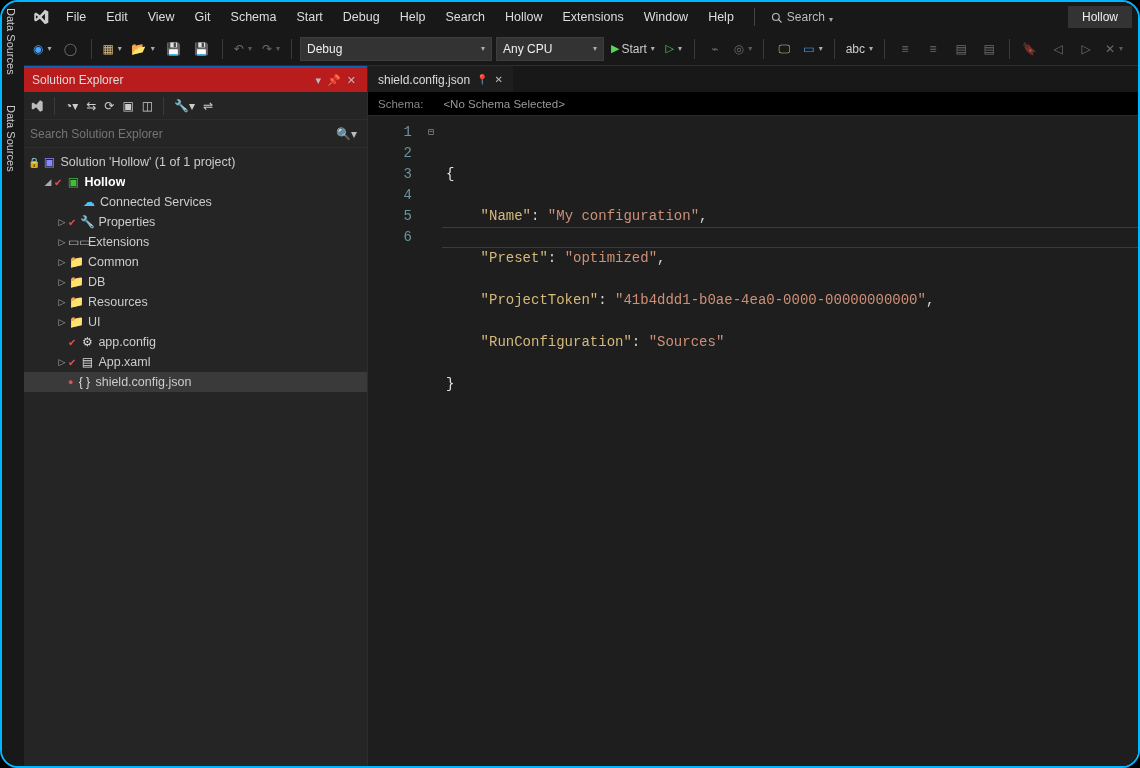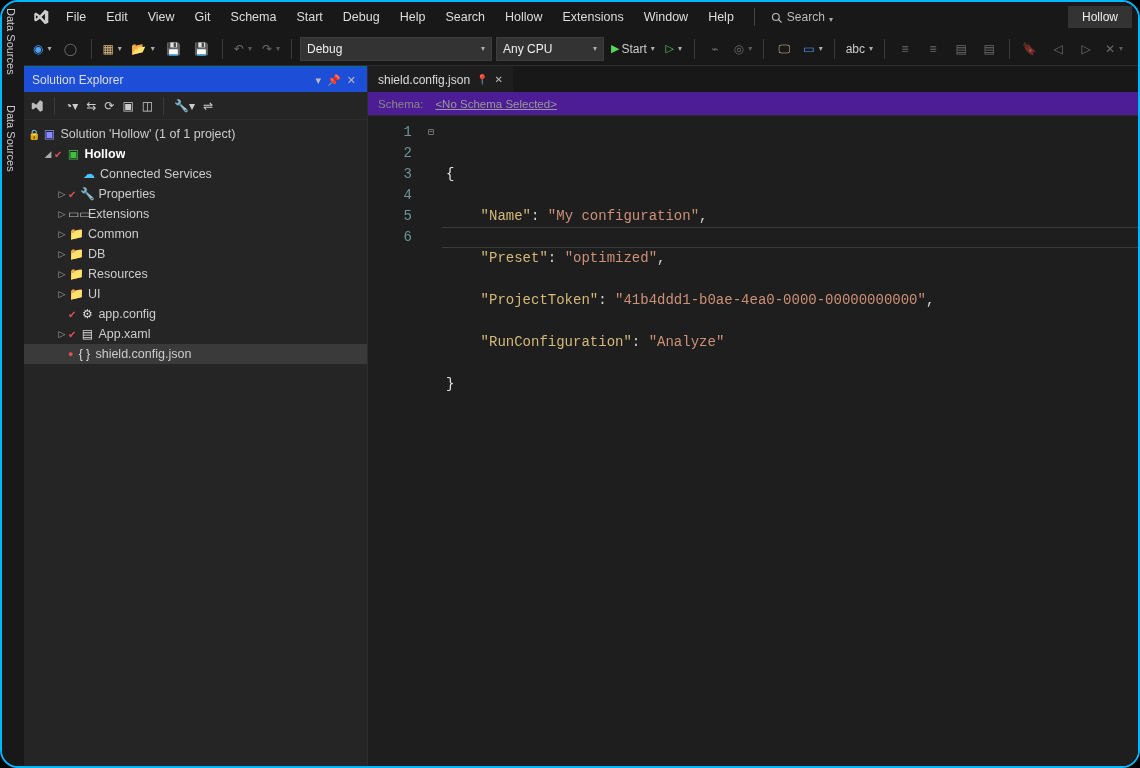--- a/index.html
+++ b/index.html
@@ -35,21 +35,21 @@
   .combo.md { width: 108px; }
   .combo .cfill { flex: 1; }
   .play { color: #57d657; font-size: 11px; }
   .combo-caret { font-size: 8px; color: #aaa; }
 
   
   .content { flex: 1; display: flex; min-height: 0; }
 
   
   .sol-panel { width: 344px; background: #252526; border-right: 1px solid #2d2d2d; display: flex; flex-direction: column; }
-  .sol-title { height: 26px; background: #1d4ed8; display: flex; align-items: center; padding: 0 8px; color: #ddd; font-size: 12px; border-top: 2px solid #0e5fb5; }
+  .sol-title { height: 26px; background: #b91c1c; display: flex; align-items: center; padding: 0 8px; color: #ddd; font-size: 12px; border-top: 2px solid #0e5fb5; }
   .sol-title .fill { flex: 1; }
   .sol-title .ico { padding: 0 3px; color: #bbb; font-size: 11px; cursor: default; }
   .sol-tb { height: 28px; display: flex; align-items: center; padding: 0 6px; gap: 8px; border-bottom: 1px solid #2d2d2d; }
   .sol-tb .ico { color: #ccc; font-size: 12px; cursor: default; }
   .sol-tb .sep { width: 1px; height: 18px; background: #3a3a3a; margin: 0 2px; }
   .sol-search { height: 28px; display: flex; align-items: center; padding: 0 6px; border-bottom: 1px solid #2d2d2d; }
   .sol-search input { flex: 1; background: transparent; border: none; outline: none; color: #ccc; font-size: 12px; }
   .sol-search .ico { color: #bbb; font-size: 12px; padding: 0 4px; cursor: default; }
   .sol-tree { flex: 1; overflow: auto; padding: 4px 0; color: #ccc; font-size: 12.5px; }
   .tree-row { display: flex; align-items: center; height: 20px; padding-right: 6px; cursor: default; }
@@ -67,22 +67,22 @@
   .json-icon { color: #ddd; }
   .xaml-icon { color: #ddd; }
   .red-dot { color: #e05252; font-size: 9px; padding-right: 2px; }
   .red-check { color: #e05252; font-size: 10px; padding-right: 2px; }
 
   
   .editor { flex: 1; display: flex; flex-direction: column; background: #1e1e1e; min-width: 0; }
   .tabbar { height: 26px; display: flex; align-items: flex-end; background: #181818; }
   .etab { height: 26px; display: flex; align-items: center; gap: 6px; padding: 0 10px; background: #1e1e1e; color: #ddd; font-size: 12px; border-top: 1px solid #1e1e1e; }
   .etab .pin, .etab .close { font-size: 10px; color: #bbb; cursor: default; }
-  .schemabar { height: 24px; display: flex; align-items: center; padding: 0 10px; gap: 12px; background: #4c1d95; color: #888; font-size: 11.5px; border-bottom: 1px solid #2a2a2a; }
-  .schemabar .sel { color: #9a9a9a; text-decoration: underline; }
+  .schemabar { height: 24px; display: flex; align-items: center; padding: 0 10px; gap: 20px; background: #000000; color: #888; font-size: 11.5px; border-bottom: 1px solid #2a2a2a; }
+  .schemabar .sel { color: #9a9a9a; }
   .code { flex: 1; display: flex; font-family: Consolas, "Courier New", monospace; font-size: 14px; line-height: 21px; overflow: hidden; }
   .gutter { width: 60px; text-align: right; padding: 6px 16px 6px 6px; color: #6b949c; background: #1e1e1e; user-select: none; }
   .gutter-fold { width: 14px; padding-top: 6px; color: #888; font-size: 10px; background: #1e1e1e; position: relative; }
   .gutter-fold .fold { position: absolute; left: 0; }
   .code-body { flex: 1; padding: 6px 0 6px 4px; background: #1e1e1e; position: relative; white-space: pre; }
   .code-body .currentline { position: absolute; left: 0; right: 0; height: 21px; border-top: 1px solid #3a3a3a; border-bottom: 1px solid #3a3a3a; }
   .tk-brace { color: #e3e3e3; }
   .tk-key { color: #d6b97b; }
   .tk-str { color: #ce9178; }
   .tk-punct { color: #d4d4d4; }
@@ -259,20 +259,24 @@
           <span class="sep"></span>
           <span class="ico">◔▾</span>
           <span class="ico">⇆</span>
           <span class="ico">⟳</span>
           <span class="ico">▣</span>
           <span class="ico">◫</span>
           <span class="sep"></span>
           <span class="ico">🔧▾</span>
           <span class="ico">⇌</span>
         </div>
+        <div class="sol-search">
+          <input placeholder="Search Solution Explorer" style="">
+          <span class="ico">🔍▾</span>
+        </div>
         <div class="sol-tree">
           <div class="tree-row" style="padding-left:4px">
             <span style="color:#4aa3ff;font-size:10px">🔒</span>
             <span class="icon" style="color:#8888ff">▣</span>
             <span class="label">Solution 'Hollow' (1 of 1 project)</span>
           </div>
           <div class="tree-row" style="padding-left:18px">
             <span class="arrow">◢</span>
             <span class="red-check">✔</span>
             <span class="icon csproj-icon">▣</span>
@@ -356,21 +360,21 @@
           </div>
           <div class="gutter-fold">
             <span class="fold" style="top:6px">⊟</span>
           </div>
           <div class="code-body">
             <div class="currentline" style="top:111px"></div>
 <div><span class="tk-brace">{</span></div>
 <div><span class="indent-guide"></span>    <span class="tk-key">"Name"</span><span class="tk-punct">: </span><span class="tk-str">"<span>My configuration</span>"</span><span class="tk-punct">,</span></div>
 <div><span class="indent-guide"></span>    <span class="tk-key">"Preset"</span><span class="tk-punct">: </span><span class="tk-str">"<span>optimized</span>"</span><span class="tk-punct">,</span></div>
 <div><span class="indent-guide"></span>    <span class="tk-key">"ProjectToken"</span><span class="tk-punct">: </span><span class="tk-str">"<span>41b4ddd1-b0ae-4ea0-0000-00000000000</span>"</span><span class="tk-punct">,</span></div>
-<div><span class="indent-guide"></span>    <span class="tk-key">"RunConfiguration"</span><span class="tk-punct">: </span><span class="tk-str">"<span>Analyze</span>"</span></div>
+<div><span class="indent-guide"></span>    <span class="tk-key">"RunConfiguration"</span><span class="tk-punct">: </span><span class="tk-str">"<span>Sources</span>"</span></div>
 <div><span class="tk-brace">}</span></div>
           </div>
         </div>
       </div>
 
     </div>
   </div>
 </div>
 
 </body></html>

